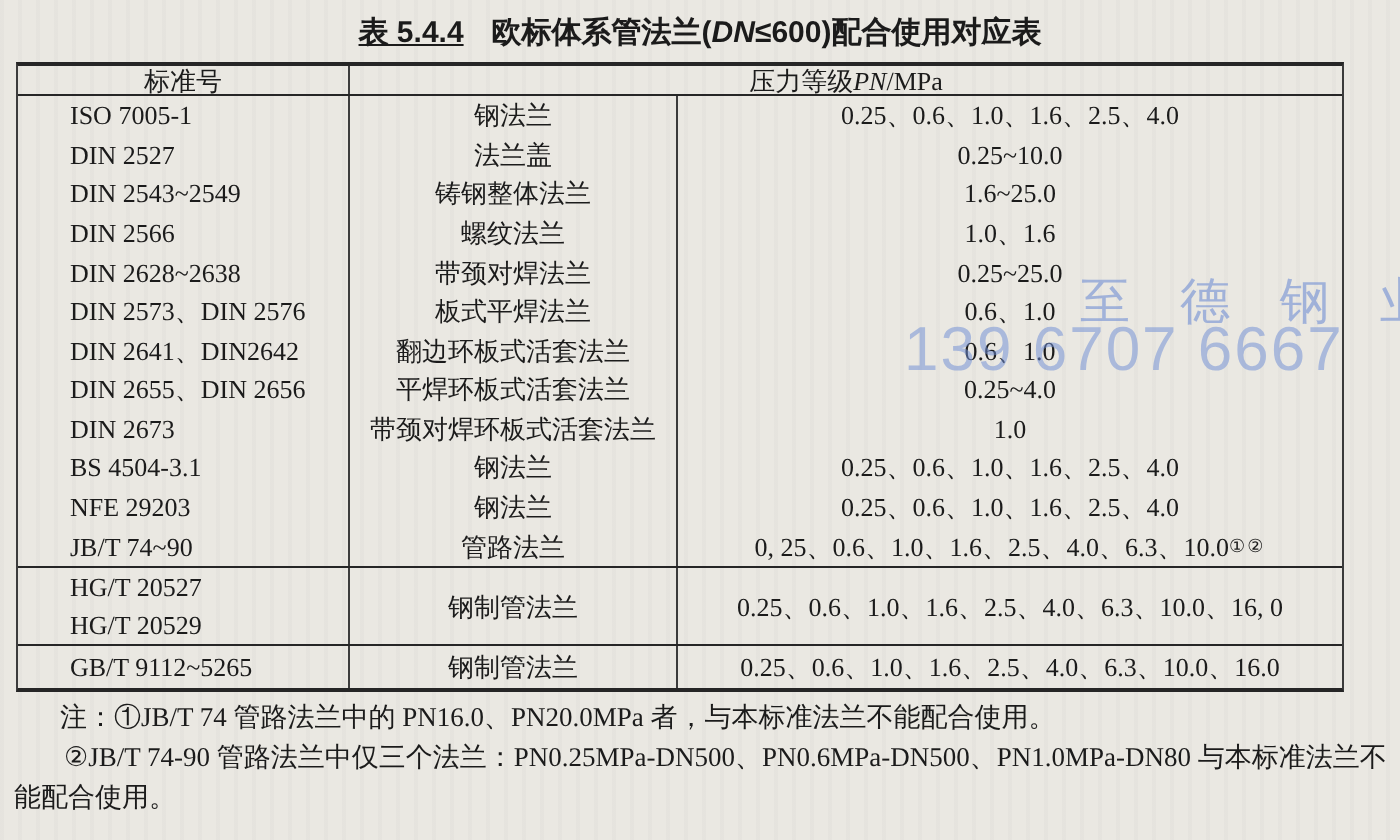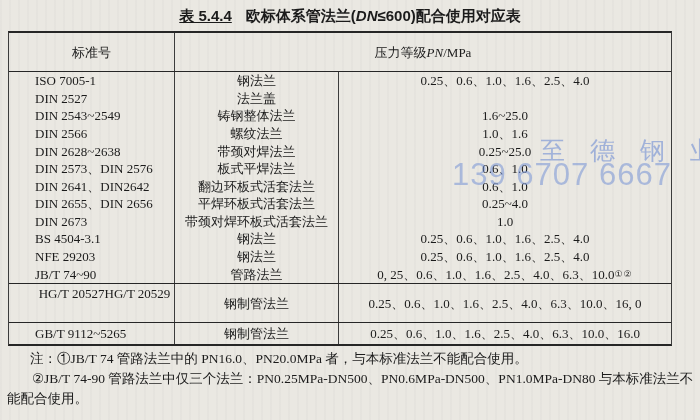--- a/index.html
+++ b/index.html
@@ -19,31 +19,31 @@
   .ital { font-style:italic; }
 
   .tbl {
     position:absolute; left:8px; top:31px; width:664px; height:315px;
     box-sizing:border-box;
     border-top:2px solid #262626; border-bottom:2px solid #262626;
     border-left:1px solid #3c3c3c; border-right:1px solid #3c3c3c;
     display:flex; flex-direction:column;
     font-size:13px; line-height:1;
   }
-  .hrow { height:39px; box-sizing:border-box; border-bottom:1px solid #262626; display:flex; }
+  .hrow { height:15px; box-sizing:border-box; border-bottom:1px solid #262626; display:flex; }
   .hrow > div { display:flex; align-items:center; justify-content:center; }
   .c1 { width:166px; box-sizing:border-box; border-right:1px solid #3c3c3c; }
   .c2 { width:164px; box-sizing:border-box; border-right:1px solid #3c3c3c; }
   .c3 { flex:1; }
   .rows { flex:1; display:flex; flex-direction:column; }
   .r { flex:1; display:flex; }
   .r .c1 { display:flex; align-items:center; padding-left:26px; }
   .r .c2, .r .c3 { display:flex; align-items:center; justify-content:center; }
   .hg { height:40px; box-sizing:border-box; border-top:1px solid #262626; border-bottom:1px solid #262626; display:flex; }
-  .hg .c1 { display:flex; flex-direction:row; justify-content:center; padding-left:26px; line-height:19px; }
+  .hg .c1 { display:flex; flex-direction:column; justify-content:center; padding-left:26px; line-height:19px; }
   .hg .c2, .hg .c3 { display:flex; align-items:center; justify-content:center; }
   .gb { height:21px; display:flex; }
   .gb .c1 { display:flex; align-items:center; padding-left:26px; }
   .gb .c2, .gb .c3 { display:flex; align-items:center; justify-content:center; }
   sup.note-ref { font-size:9px; vertical-align:6px; letter-spacing:1px; }
 
   .note { position:absolute; font-size:13.5px; white-space:nowrap;text-align:center; }
   .note-1 { left:30px; top:350px; }
   .note-2 { left:32px; top:370px; }
   .note-3 { left:7px;  top:390px; }
@@ -81,20 +81,21 @@
 
     <div class="rows">
       <div class="r">
         <div class="c1">ISO 7005-1</div>
         <div class="c2">钢法兰</div>
         <div class="c3">0.25、0.6、1.0、1.6、2.5、4.0</div>
       </div>
       <div class="r">
         <div class="c1">DIN 2527</div>
         <div class="c2">法兰盖</div>
+        <div class="c3">0.25~10.0</div>
       </div>
       <div class="r">
         <div class="c1">DIN 2543~2549</div>
         <div class="c2">铸钢整体法兰</div>
         <div class="c3">1.6~25.0</div>
       </div>
       <div class="r">
         <div class="c1">DIN 2566</div>
         <div class="c2">螺纹法兰</div>
         <div class="c3">1.0、1.6</div>

